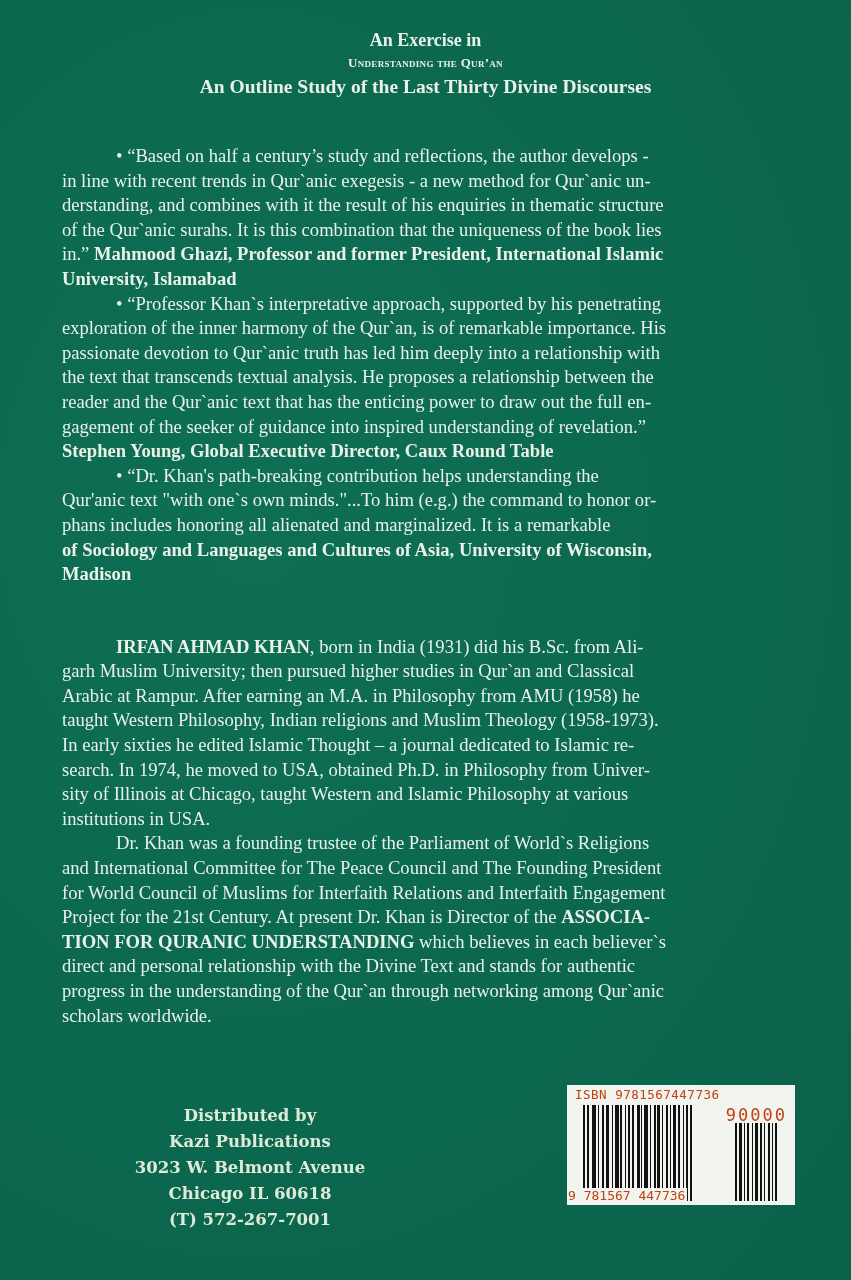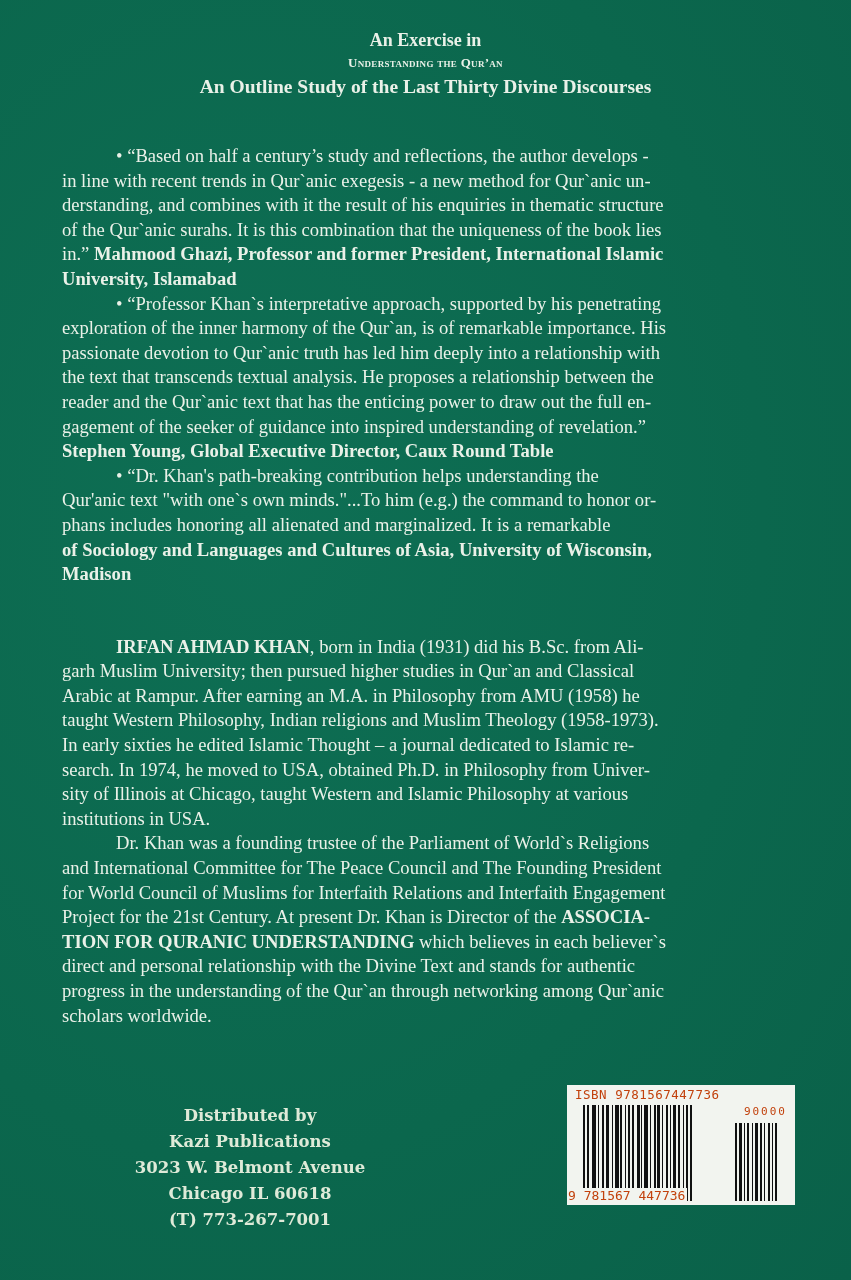--- a/index.html
+++ b/index.html
@@ -27,21 +27,21 @@
   .distrib {
     position: absolute; left: 100px; top: 1103px; width: 300px;
     text-align: center; font-family: "DejaVu Serif", serif;
     font-size: 16.5px; line-height: 26px; font-weight: bold; color: #dfead8;
   }
   .barcode-box {
     position: absolute; left: 567px; top: 1085px; width: 228px; height: 120px;
     background: #f2f4ef; color: #c2410c;
   }
   .isbn-top { position: absolute; left: 8px; top: 2px; font-family: "DejaVu Sans Mono", monospace; font-size: 12.5px; letter-spacing: 0.5px; }
-  .addon-num { position: absolute; right: 8px; top: 20px; font-family: "DejaVu Sans Mono", monospace; font-size: 11px; letter-spacing: 2px; }
+  .addon-num { position: absolute; right: 8px; top: 20px; font-family: "DejaVu Sans Mono", monospace; font-size: 17px; letter-spacing: 2px; }
   .isbn-bottom { position: absolute; left: 1px; bottom: 2px; font-family: "DejaVu Sans Mono", monospace; font-size: 13px; background: #f2f4ef; padding-right: 2px; }
   .bars-main { position: absolute; left: 16px; top: 20px; width: 148px; height: 96px; display: flex; }
   .bars-addon { position: absolute; left: 168px; top: 38px; width: 54px; height: 78px; display: flex; }
   .bar { background: #111; height: 100%; }
   .sp { height: 100%; }
 </style>
 </head>
 <body>
 
 <div class="page">
@@ -102,21 +102,21 @@
       <div class="line">progress in the understanding of the Qur`an through networking among Qur`anic</div>
       <div class="line">scholars worldwide.</div>
     </div>
   </div>
 
   <div class="distrib">
     <div>Distributed by</div>
     <div>Kazi Publications</div>
     <div>3023 W. Belmont Avenue</div>
     <div>Chicago IL 60618</div>
-    <div>(T) 773-267-7001</div>
+    <div>(T) 572-267-7001</div>
   </div>
 
   <div class="barcode-box">
     <div class="isbn-top">ISBN 9781567447736</div>
     <div class="addon-num">90000</div>
     <div class="bars-main">
       <div class="bar" style="width:2px"></div>
         <div class="sp" style="width:2px"></div>
       <div class="bar" style="width:2px"></div>
         <div class="sp" style="width:3px"></div>

